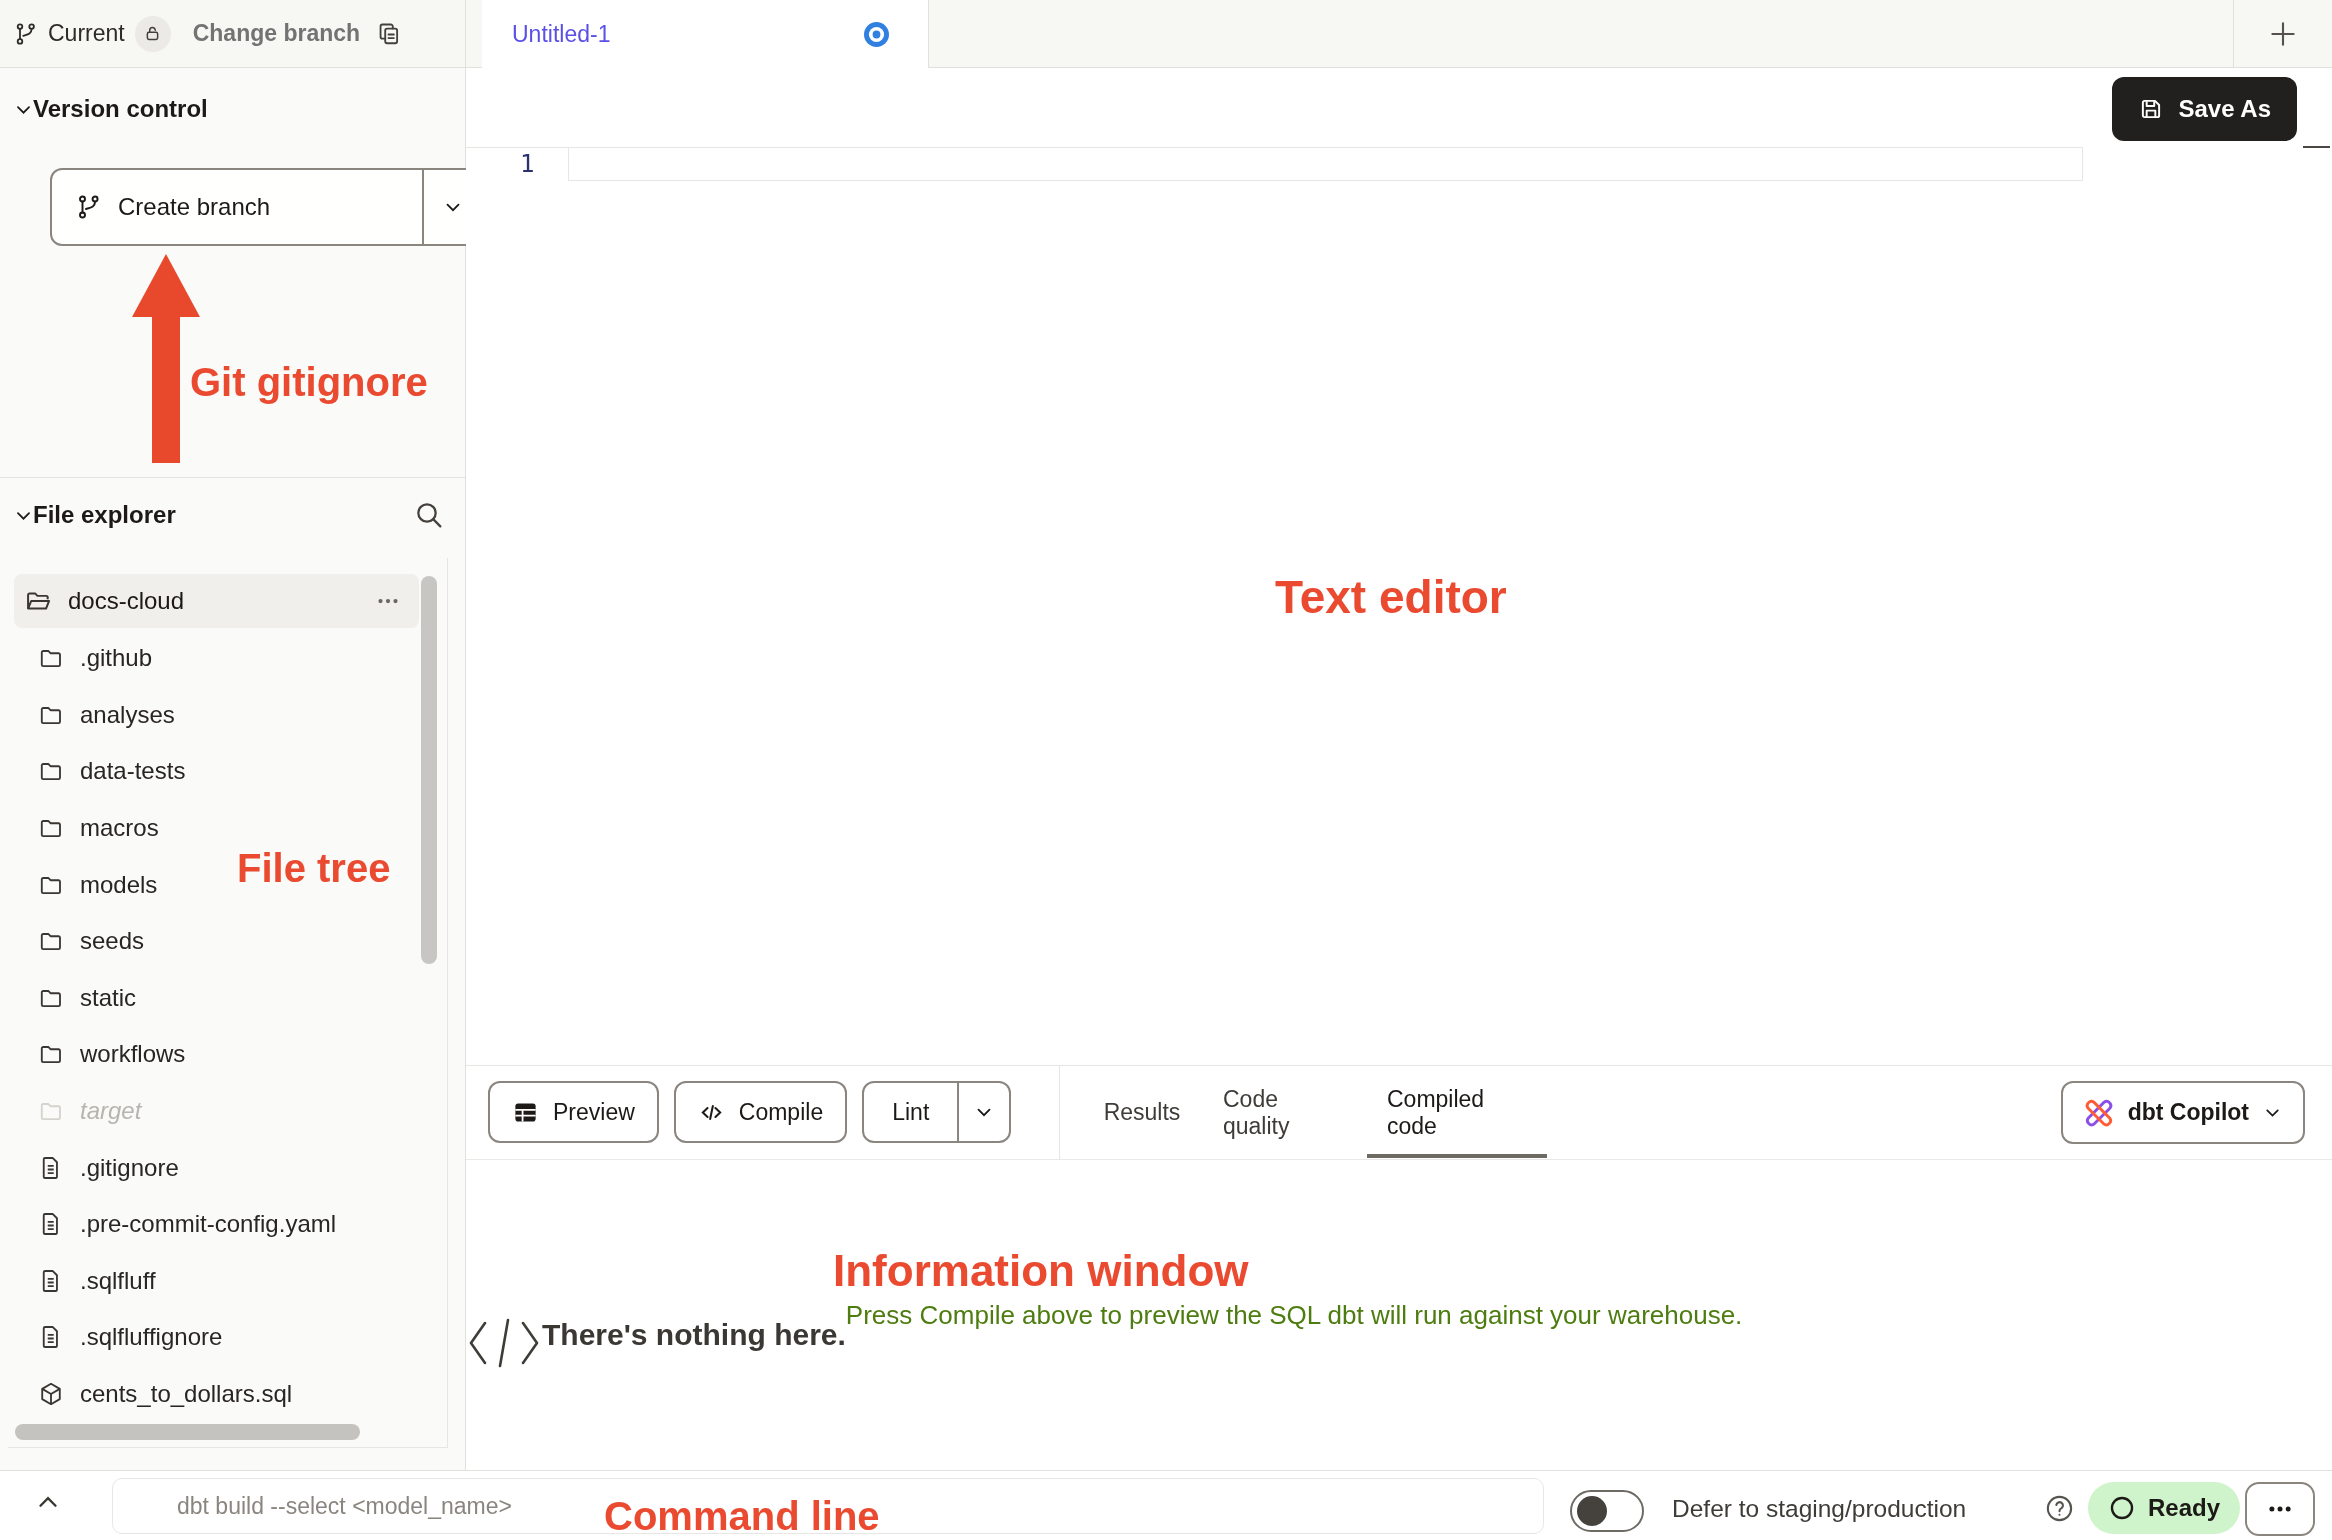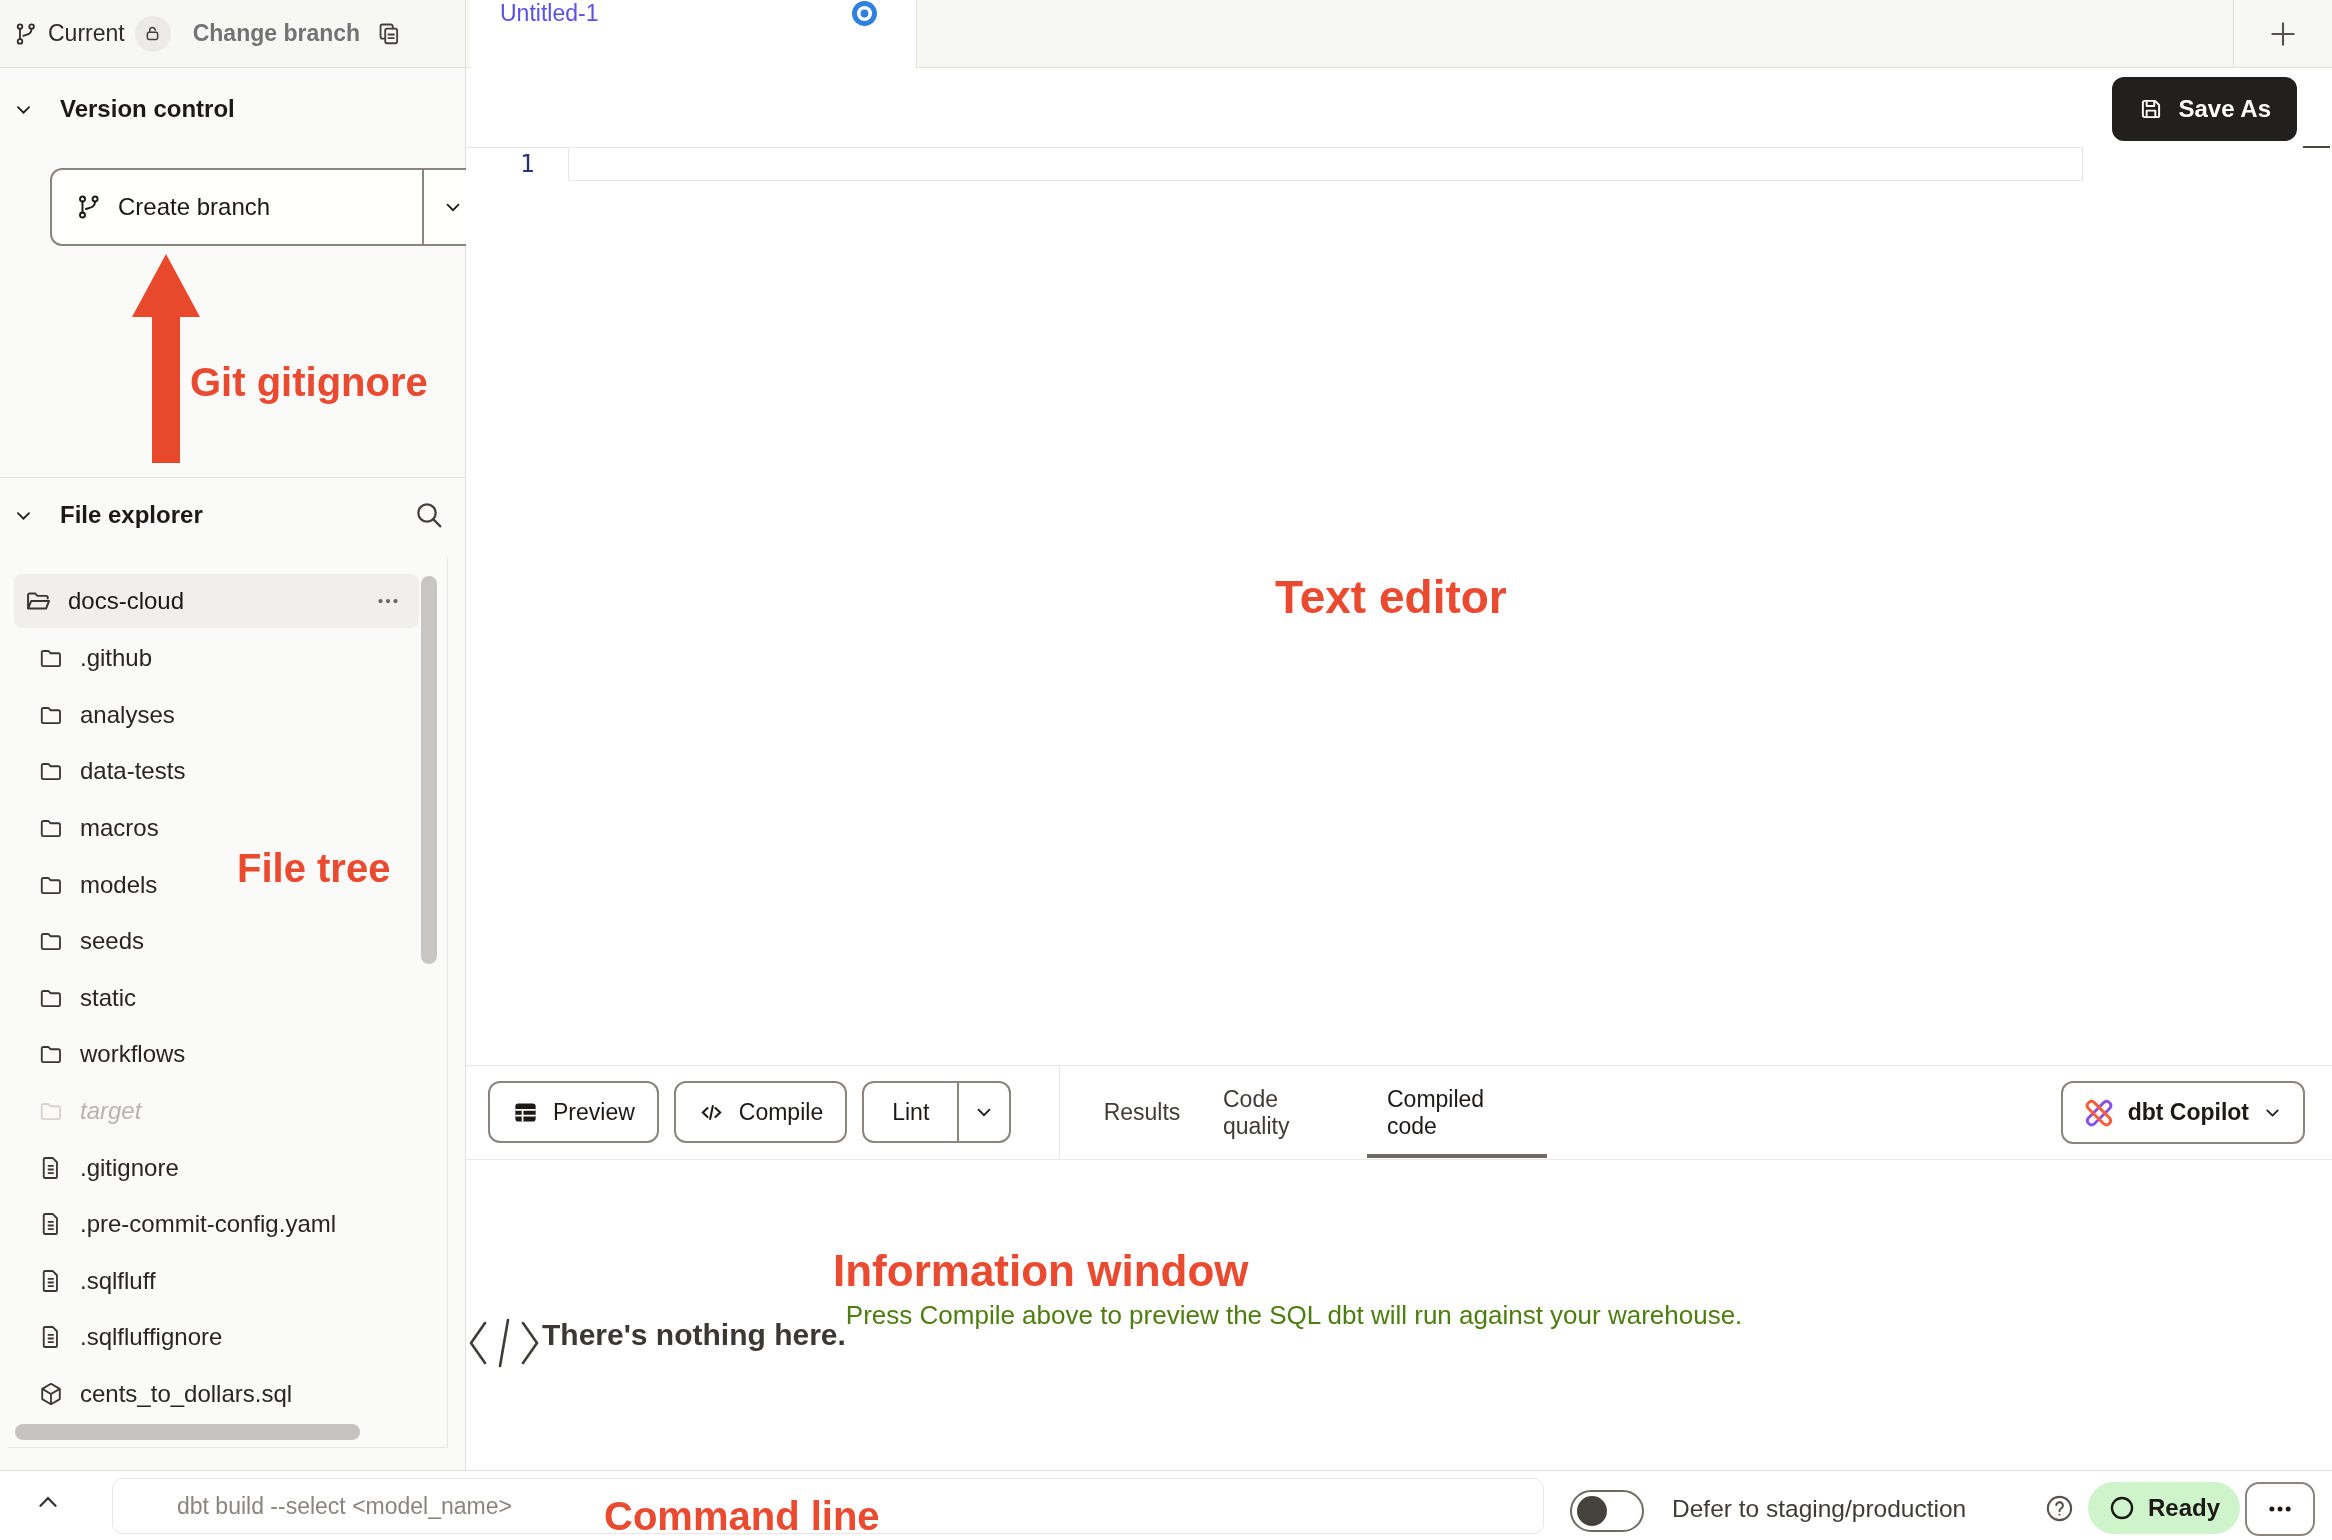--- a/index.html
+++ b/index.html
@@ -11,21 +11,21 @@
 
   
   #sidebar{left:0;top:0;width:466px;height:1470px;background:#fafaf8;border-right:1px solid #e2e0dd;box-sizing:border-box;}
   #git-header{left:0;top:0;width:465px;height:68px;background:#f7f7f4;border-bottom:1px solid #e2e0dd;
               display:flex;align-items:center;padding:0 14px;box-sizing:border-box;}
   .git-label{font-size:23px;color:#2e2b28;margin-left:10px;}
   .lock-badge{width:36px;height:36px;border-radius:50%;background:#eceae6;display:flex;align-items:center;justify-content:center;margin-left:10px;}
   .change-branch{font-size:23px;font-weight:700;color:#737373;margin-left:22px;cursor:pointer;}
   .copy-btn{margin-left:16px;color:#44403c;}
 
-  .section-header{display:flex;align-items:center;gap:27px;font-size:24px;font-weight:700;color:#1c1917;}
+  .section-header{display:flex;align-items:center;gap:0;font-size:24px;font-weight:700;color:#1c1917;}
 
   #create-branch{left:10px;top:168px;width:434px;height:78px;border:2px solid #8a857f;border-radius:12px;background:#fffffe;
                  display:flex;align-items:stretch;box-sizing:border-box;overflow:hidden;margin-left:40px;}
   #create-branch .main{flex:1;display:flex;align-items:center;gap:16px;padding:0 0 0 24px;font-size:24px;font-weight:500;}
   #create-branch .split{width:2px;background:#8a857f;}
   #create-branch .dd{width:58px;display:flex;align-items:center;justify-content:center;color:#1c1917;}
 
   #vc-divider{left:0;top:477px;width:465px;height:1px;background:#e5e3e0;}
 
   #tree-panel{left:8px;top:558px;width:440px;height:890px;border-right:1px solid #e8e6e3;border-bottom:1px solid #e8e6e3;
@@ -36,22 +36,22 @@
   #tree-list{position:absolute;left:0;top:72px;right:20px;}
   .tree-row{height:56.6px;display:flex;align-items:center;gap:16px;padding-left:30px;font-size:24px;color:#292524;}
   .tree-row .icn{color:#3a3632;}
   .tree-row.muted{color:#b8b4ae;font-style:italic;}
   .tree-row.muted .icn{color:#d6d3cd;}
   #tree-vscroll{position:absolute;left:413px;top:18px;width:16px;height:388px;border-radius:8px;background:#c8c6c2;}
   #tree-hscroll{left:15px;top:1424px;width:345px;height:16px;border-radius:8px;background:#c5c3bf;}
 
   
   #tabbar{left:466px;top:0;width:1866px;height:68px;background:#f7f7f4;border-bottom:1px solid #e2e0dd;box-sizing:border-box;}
-  #active-tab{position:absolute;left:4px;top:0;width:447px;height:69px;background:#fff;border-right:1px solid #e2e0dd;
-              display:flex;padding:0 38px 0 30px;box-sizing:border-box;}
+  #active-tab{position:absolute;left:16px;top:0;width:447px;height:69px;background:#fff;border-right:1px solid #e2e0dd;
+              display:flex;align-items:center;padding:0 38px 0 30px;box-sizing:border-box;}
   #active-tab .title{font-size:23px;font-weight:500;color:#5a50e8;}
   #active-tab .dot{margin-left:auto;}
   #new-tab{position:absolute;right:0;top:0;width:99px;height:68px;border-left:1px solid #e2e0dd;
            display:flex;align-items:center;justify-content:center;box-sizing:border-box;color:#55524d;}
 
   
   #toolbar{left:466px;top:68px;width:1866px;height:80px;background:#fff;}
   #toolbar-border{position:absolute;left:0;top:79px;width:1617px;height:1px;background:#e8e6e3;}
   #save-as{position:absolute;right:35px;top:9px;height:64px;padding:0 26px;border-radius:12px;background:#22201e;color:#fff;
            display:flex;align-items:center;gap:14px;font-size:24px;font-weight:600;border:none;cursor:pointer;}

